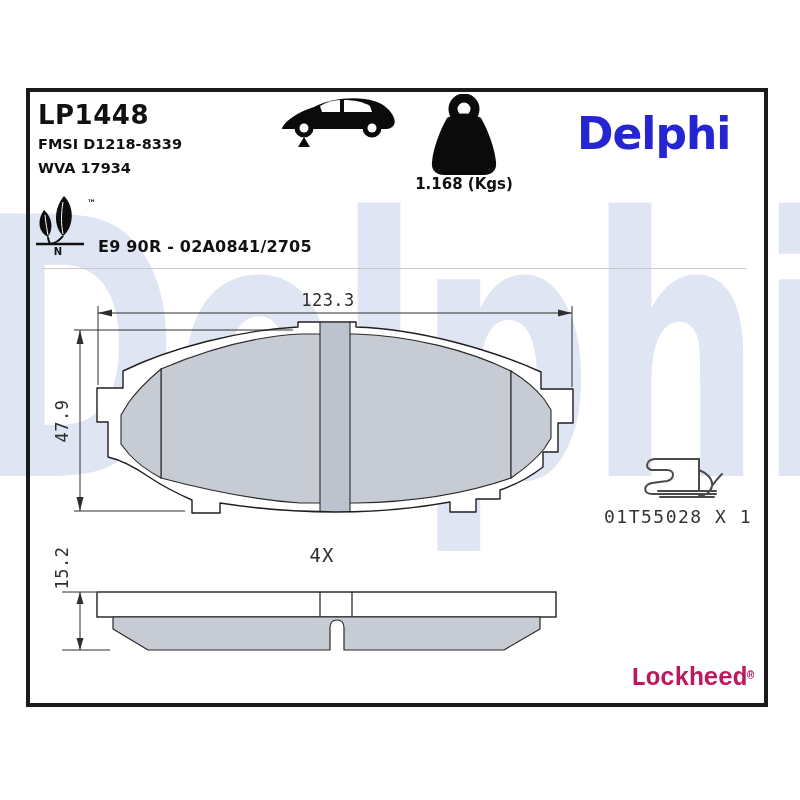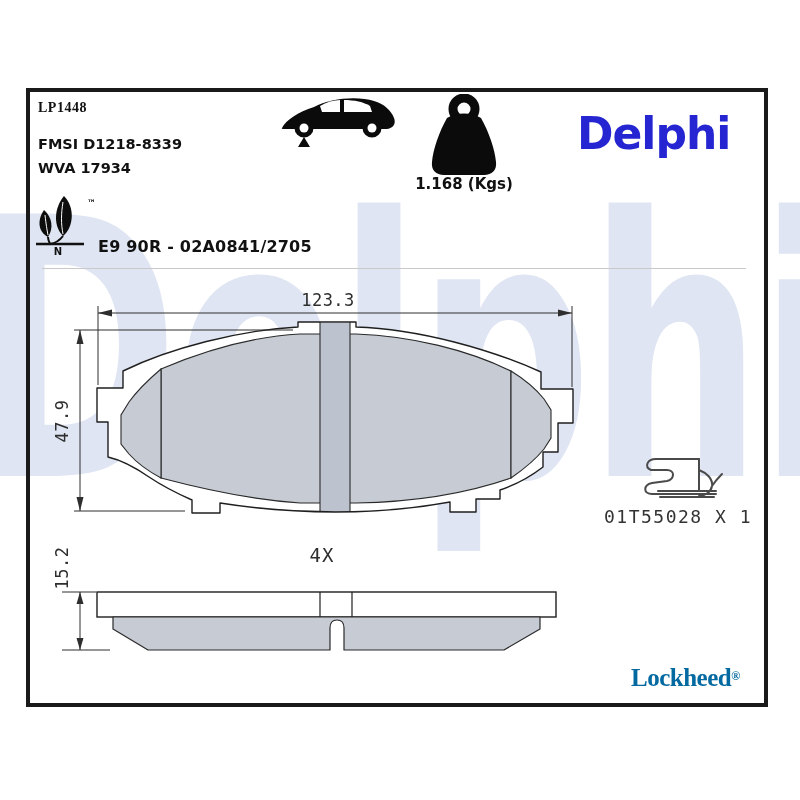--- a/index.html
+++ b/index.html
@@ -15,36 +15,36 @@
     letter-spacing:-6px;white-space:nowrap;
     transform:scaleX(0.68);transform-origin:0 0;
     user-select:none;
   }
   
   .frame{
     position:absolute;left:26px;top:88px;width:742px;height:619px;
     box-sizing:border-box;border:4px solid #1a1a1a;z-index:1;background:transparent;
   }
   .abs{position:absolute;z-index:2;}
-  .part-number{left:38px;top:100px;font-size:14px;font-weight:bold;letter-spacing:.5px;font-family:Liberation Serif, serif;}
+  .part-number{left:38px;top:100px;font-size:26px;font-weight:bold;letter-spacing:.5px;}
   .fmsi{left:38px;top:136px;font-size:14.5px;font-weight:bold;}
   .wva{left:38px;top:160px;font-size:14.5px;font-weight:bold;}
   .car-icon{left:280px;top:90px;}
   .weight-icon{left:427px;top:94px;}
   .weight-label{left:404px;top:175px;width:120px;text-align:center;font-size:15px;font-weight:bold;}
   .delphi-logo{
     left:577px;top:112px;font-size:44px;font-weight:bold;letter-spacing:-1px;
     color:var(--delphi-blue,#2526d2);line-height:1;
   }
   .leaf-icon{left:34px;top:194px;}
   .leaf-tm{left:87px;top:198px;font-size:9px;font-weight:bold;}
   .homologation{left:90px;top:237px;font-size:16px;font-weight:bold;letter-spacing:.2px;margin-left:8px;}
   .separator{left:42px;top:268px;width:704px;height:0;border-top:1.5px solid #c9c9c9;}
-  .lockheed{left:631px;top:664px;font-family:Liberation Serif, serif;
-    font-weight:bold;font-size:25px;letter-spacing:-.5px;color:#0369a1;white-space:nowrap;}
+  .lockheed{left:631px;top:664px;font-family:Liberation Mono, monospace;
+    font-weight:bold;font-size:25px;letter-spacing:-.5px;color:#be185d;white-space:nowrap;}
   .lockheed sup{font-size:12px;vertical-align:6px;}
   .drawing-svg{position:absolute;left:26px;top:88px;z-index:2;}
   .dim-text{font-family:"DejaVu Sans Mono","Liberation Mono",monospace;
     font-size:17px;fill:#2e2e2e;letter-spacing:.5px;}
   .qty-text{font-family:"DejaVu Sans Mono","Liberation Mono",monospace;
     font-size:19px;fill:#2e2e2e;letter-spacing:1px;}
   .code-text{font-family:"DejaVu Sans Mono","Liberation Mono",monospace;
     font-size:18px;fill:#333;letter-spacing:1.5px;}
 </style>
 </head>

